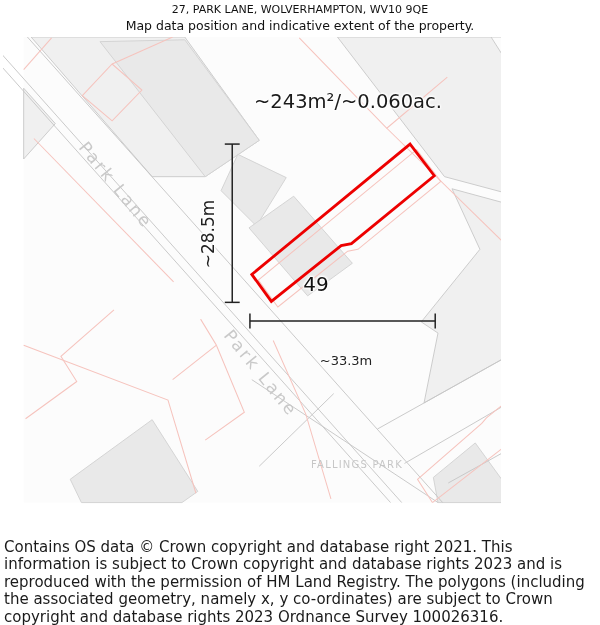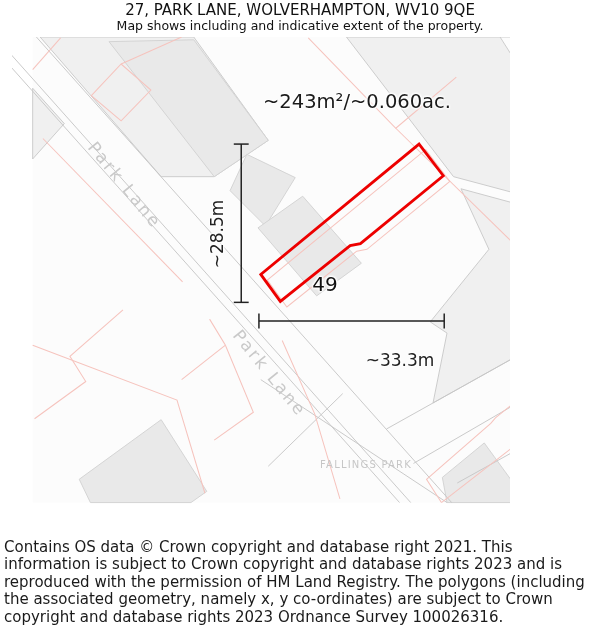--- a/index.html
+++ b/index.html
@@ -1,48 +1,48 @@
 <!DOCTYPE html>
 <html><head>
 <meta charset="utf-8">
 <style>
   html,body{margin:0;padding:0;background:#ffffff;}
   .page{position:relative;width:600px;height:625px;background:#ffffff;overflow:hidden;
         font-family:"DejaVu Sans",sans-serif;}
   
   .hdr{position:absolute;top:2px;left:0;width:600px;text-align:center;color:#111;}
-  .hdr .t1{font-size:15px;line-height:16px;}
+  .hdr .t1{font-size:11px;line-height:16px;}
   .hdr .t2{font-size:12.5px;line-height:16px;}
   
-  .map{position:absolute;top:37px;left:12px;width:498px;height:500px;overflow:hidden;}
+  .map{position:absolute;top:37px;left:3px;width:498px;height:500px;overflow:hidden;}
   .map svg{position:absolute;top:0;left:0;}
   .maplabel{position:absolute;white-space:nowrap;}
   .halo{text-shadow:0 0 2px #fff,0 0 3px #fff,1px 1px 2px #fff,-1px -1px 2px #fff,
         1px -1px 2px #fff,-1px 1px 2px #fff;}
   .arealabel{left:345px;top:64px;transform:translate(-50%,-50%);font-size:19.5px;color:#1a1a1a;}
   .plotnum{left:313px;top:247px;transform:translate(-50%,-50%);font-size:20px;color:#111;}
   .dimv{left:205px;top:197px;transform:translate(-50%,-50%) rotate(-90deg);font-size:17px;color:#222;}
-  .dimh{left:343px;top:323px;transform:translate(-50%,-50%);font-size:17px;color:#222;margin-left:45px;}
+  .dimh{left:343px;top:323px;transform:translate(-50%,-50%);font-size:13px;color:#222;}
   .street{font-size:17px;letter-spacing:2.5px;color:#c9c9c9;}
   .street1{left:113px;top:148px;transform:translate(-50%,-50%) rotate(51deg);}
   .street2{left:258px;top:336px;transform:translate(-50%,-50%) rotate(51deg);}
   .district{left:336px;top:427px;transform:translate(-50%,-50%);font-size:10px;
             letter-spacing:1.2px;color:#c6c6c6;margin-left:18px;}
   
   .ftr{position:absolute;top:539px;left:4px;width:593px;font-size:15px;line-height:17.4px;
        color:#1a1a1a;}
 </style>
 </head>
 <body>
 
 <div class="page">
 
   <div class="hdr">
     <div class="t1">27, PARK LANE, WOLVERHAMPTON, WV10 9QE</div>
-    <div class="t2">Map shows including and indicative extent of the property.</div>
+    <div class="t2">Map data position and indicative extent of the property.</div>
   </div>
 
   <div class="map">
     <svg width="600" height="500" viewBox="0 37 600 537">
 
       <rect x="0" y="37" width="600" height="500" fill="#fcfcfc"></rect>
 
       <g fill="#f0f0f0" stroke="#c9c9c9" stroke-width="1">
         <polygon points="8,37 173,37 253,148 195,187 138,187"></polygon>
         <polygon points="337,37 600,37 600,228 583,222 452,187"></polygon>

